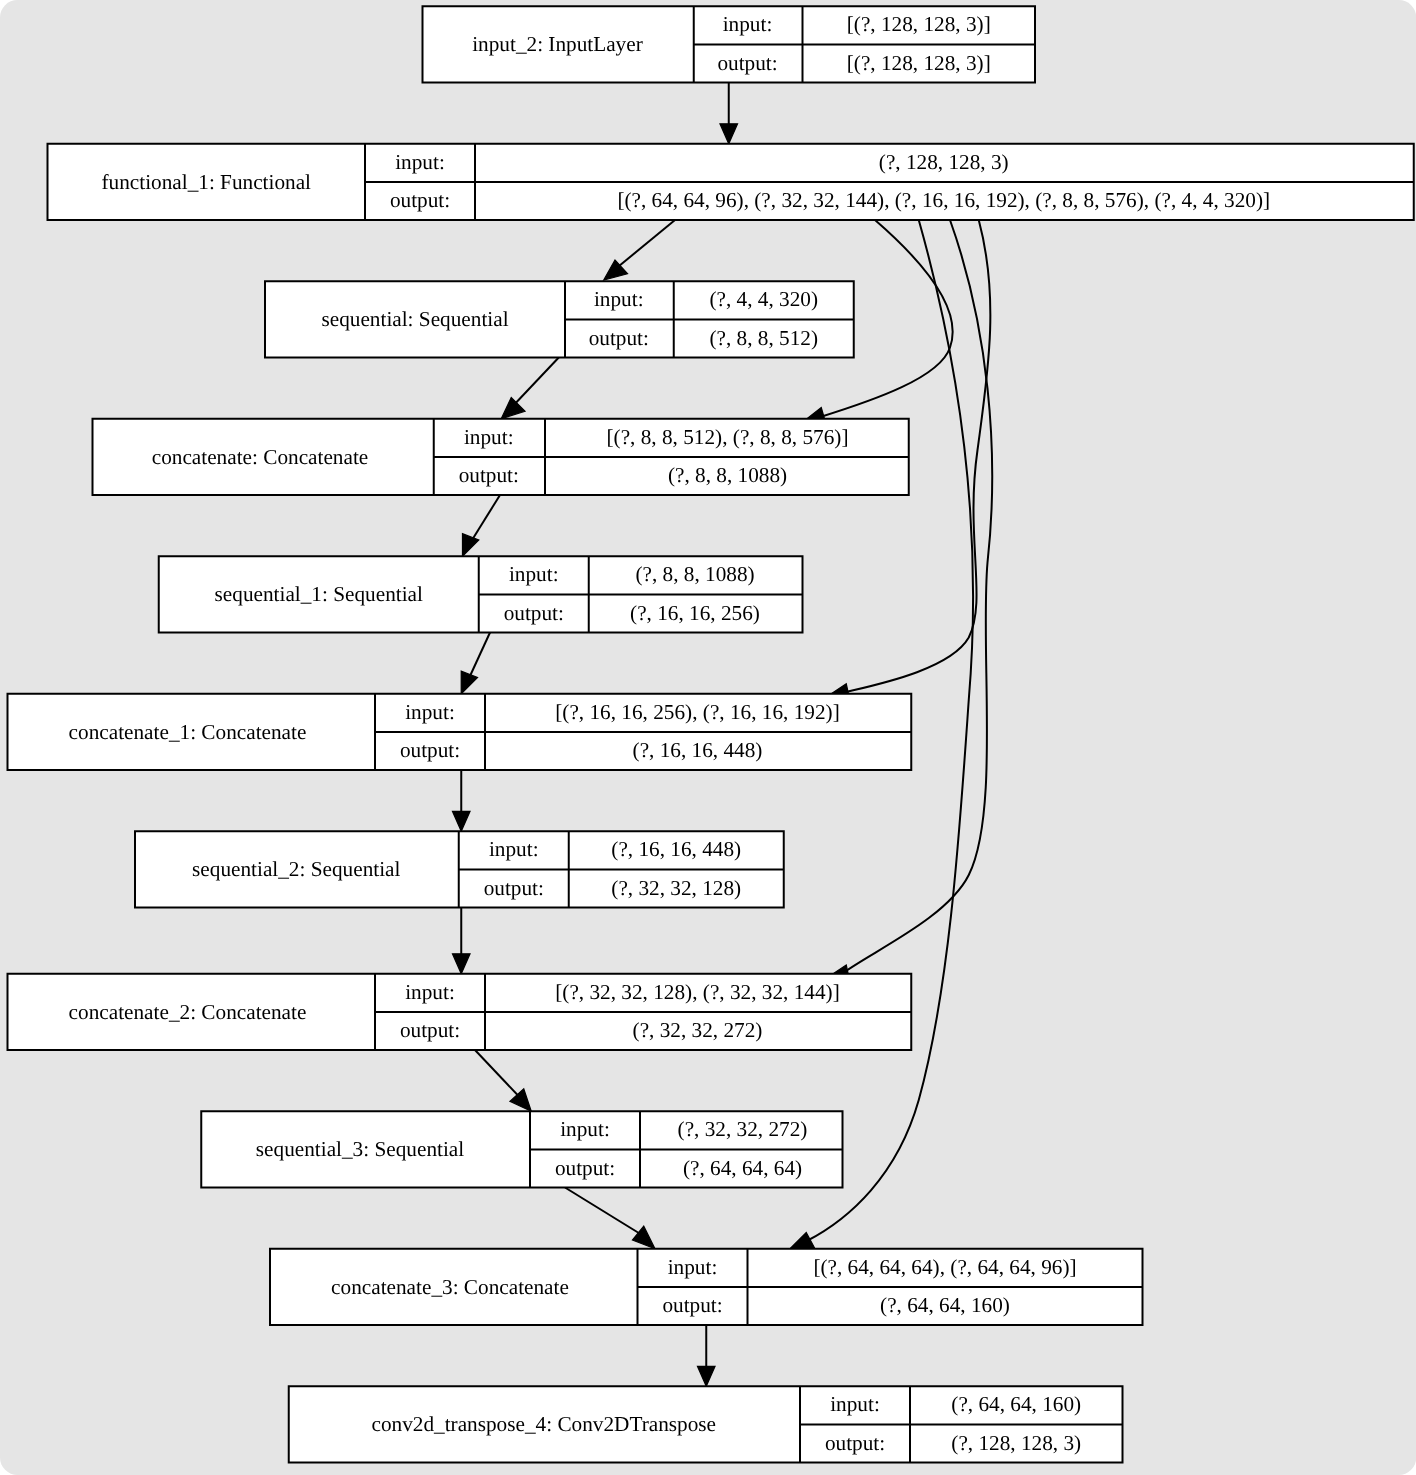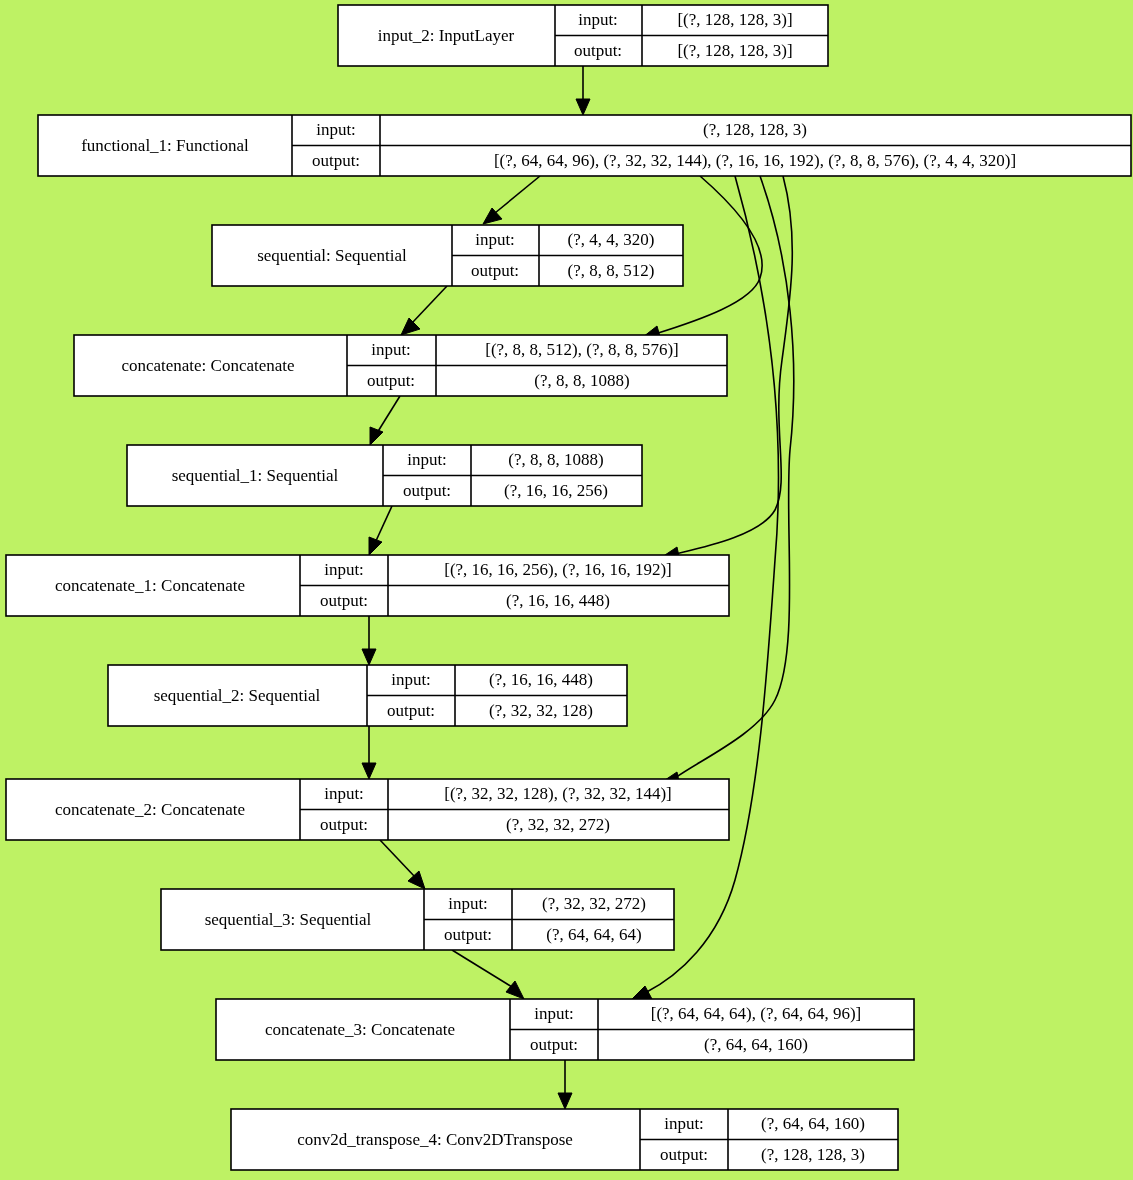--- a/index.html
+++ b/index.html
@@ -11,21 +11,22 @@
   body {
     width: 1133px;
     height: 1180px;
     font-family: "Liberation Serif", "DejaVu Serif", serif;
     overflow: hidden;
   }
   #diagram-root {
     position: relative;
     width: 1133px;
     height: 1180px;
-    background: #bef264;
+    background: #e5e5e5;
+    border-radius: 14px;
   }
   svg#graph {
     position: absolute;
     left: 0;
     top: 0;
     width: 1133px;
     height: 1180px;
     display: block;
   }
   .node-rect {

